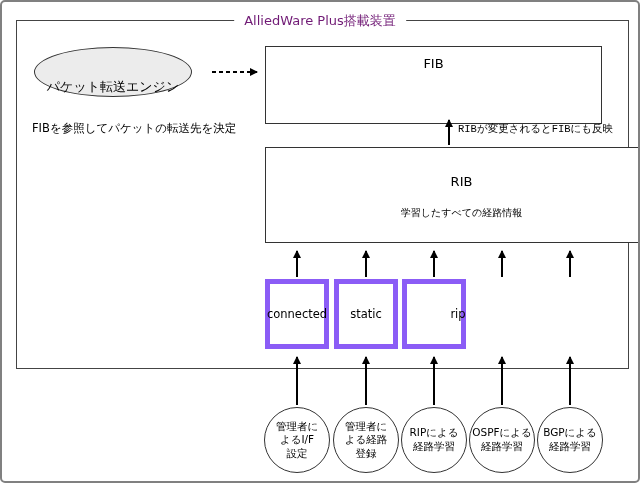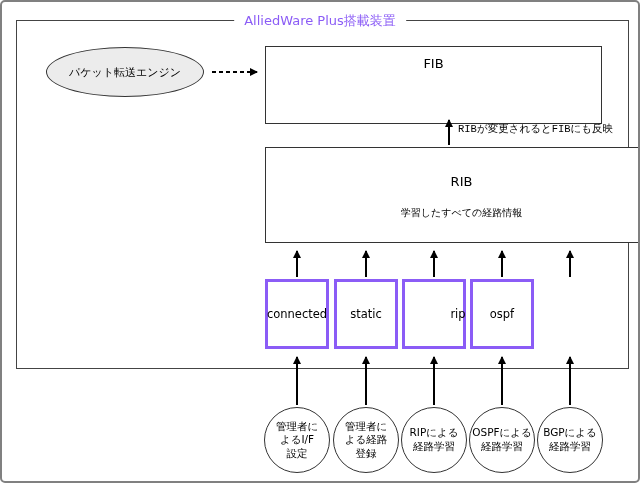--- a/index.html
+++ b/index.html
@@ -23,35 +23,35 @@
     border: 1px solid #444;
     background: transparent;
   }
   .device-title {
     position: absolute;
     left: 50%; top: 10px;
     transform: translateX(-50%);
     background: #fff;
     padding: 0 10px;
     font-size: 13px;
-    color: #8b5cf6;
+    color: #701a75;
     white-space: nowrap;
     z-index: 3;
   }
   .engine-ellipse {
     position: absolute;
-    left: 44px; top: 45px;
+    left: 32px; top: 45px;
     width: 158px; height: 50px;
     border: 1px solid #333;
     border-radius: 50%;
     background: #ececec;
     display: flex;
-    align-items: center;
+    align-items: flex-end;
     justify-content: center;
-    font-size: 11px;
+    font-size: 13px;
     z-index: 2;
   }
   .engine-note {
     position: absolute;
     left: 30px; top: 119px;
     font-size: 11.5px;
     color: #000;
   }
   .fib-box {
     position: absolute;
@@ -77,21 +77,21 @@
     border: 1px solid #333;
     background: #fff;
     text-align: center;
   }
   .rib-title { font-size: 13px; margin-top: 26px; }
   .rib-desc { font-size: 10px; margin-top: 17px; }
   .proto-box {
     position: absolute;
     top: 277px;
     width: 64px; height: 70px;
-    border: 3px solid #8b5cf6;
+    border: 5px solid #8b5cf6;
     background: #fff;
     display: flex;
     align-items: center;
     justify-content: center;
     font-size: 11.5px;
   }
   .proto-0 { left: 263px; }
   .proto-1 { left: 332px; }
   .proto-2 { left: 400px; padding-left: 48px; }
   .proto-3 { left: 468px; }
@@ -128,43 +128,41 @@
 <body>
 
 <div class="canvas">
 
   <div class="device-box"></div>
   <div class="device-title">AlliedWare Plus搭載装置</div>
 
   <div class="engine-ellipse">
     <span>パケット転送エンジン</span>
   </div>
+  <div class="engine-note">FIBを参照してパケットの転送先を決定</div>
 
   <div class="fib-box">
     <div class="fib-title">FIB</div>
   </div>
 
   <div class="rib-note">RIBが変更されるとFIBにも反映</div>
 
   <div class="rib-box">
     <div class="rib-title">RIB</div>
     <div class="rib-desc">学習したすべての経路情報</div>
   </div>
 
   <div class="proto-box proto-0">
     <span>connected</span>
   </div>
   <div class="proto-box proto-1">
     <span>static</span>
   </div>
   <div class="proto-box proto-2">
     <span>rip</span>
-  </div>
-  <div class="proto-box proto-3">
-    <span>ospf</span>
   </div>
 
   <div class="src-circle circ-0">
     <span>管理者に
 よるI/F
 設定</span>
   </div>
   <div class="src-circle circ-1">
     <span>管理者に
 よる経路

